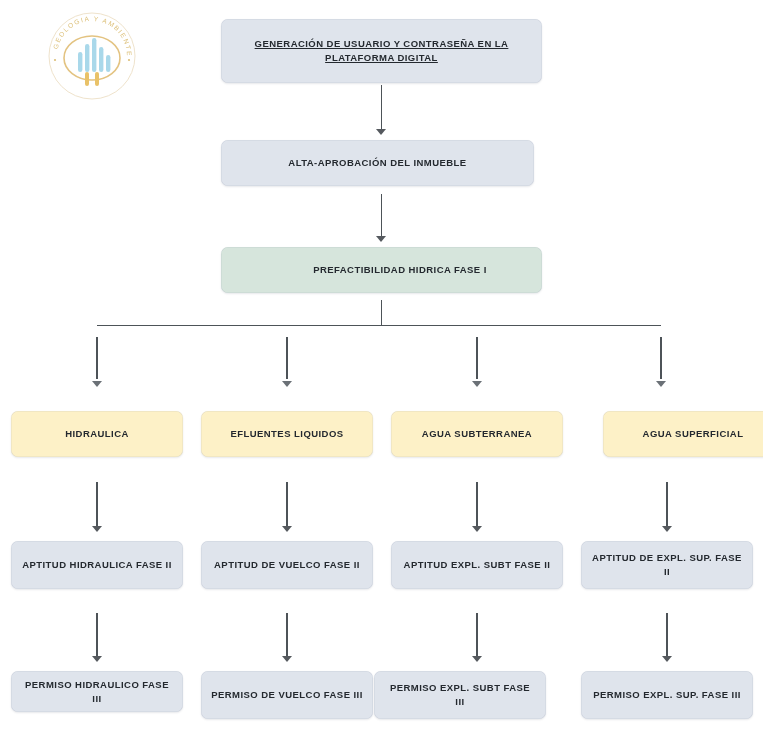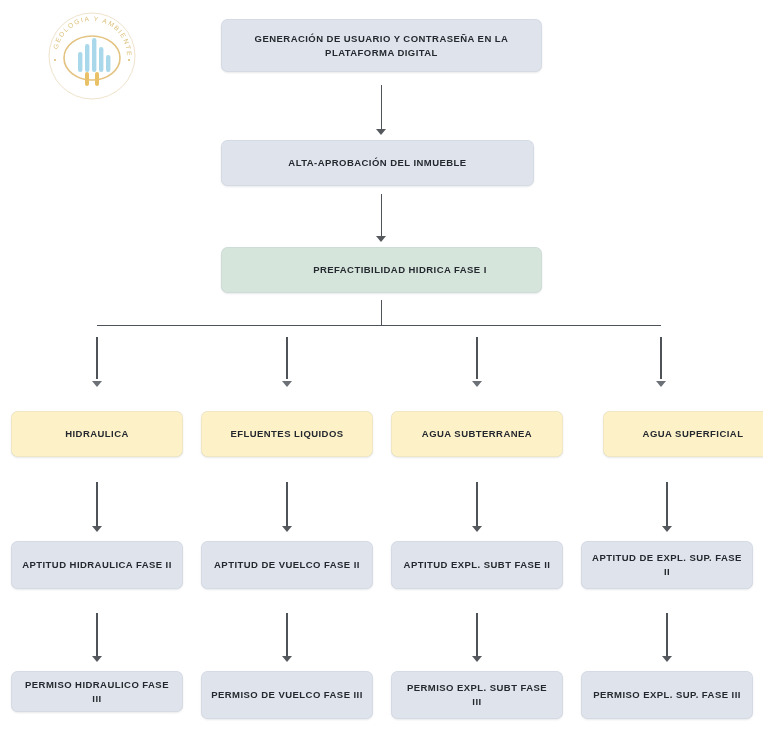--- a/index.html
+++ b/index.html
@@ -95,21 +95,21 @@
         <rect x="51" y="64" width="4" height="14" rx="2"></rect>
       </g>
       <text font-size="6.6" font-family="'Liberation Sans', sans-serif" fill="#dcbf77" letter-spacing="1.5">
         <textPath href="#ringpath" startOffset="6%">GEOLOGIA Y AMBIENTE</textPath>
       </text>
       <circle cx="11" cy="52" r="1.1" fill="#dcbf77"></circle>
       <circle cx="85" cy="52" r="1.1" fill="#dcbf77"></circle>
     </svg>
   </div>
 
-  <div class="node gray" style="left:221px; top:19px; width:321px; height:53px;">
+  <div class="node gray" style="left:221px; top:19px; width:321px; height:64px;text-decoration:underline;">
     <span class="node-label">GENERACIÓN DE USUARIO Y CONTRASEÑA EN LA PLATAFORMA DIGITAL</span>
   </div>
 
   <div class="conn v" style="left:380.5px; top:85px; height:45px;"></div>
   <div class="arrowhead solid" style="left:376px; top:129px;"></div>
 
   <div class="node gray" style="left:221px; top:140px; width:313px; height:46px;">
     <span class="node-label">ALTA-APROBACIÓN DEL INMUEBLE</span>
   </div>
 
@@ -184,20 +184,20 @@
 
   <div class="conn v" style="left:666.3px; top:613px; height:44px;"></div>
   <div class="arrowhead solid" style="left:661.5px; top:656px;"></div>
 
   <div class="node gray" style="left:11px; top:671px; width:172px; height:41px;">
     <span class="node-label">PERMISO HIDRAULICO FASE III</span>
   </div>
   <div class="node gray" style="left:201px; top:671px; width:172px; height:48px;">
     <span class="node-label">PERMISO DE VUELCO FASE III</span>
   </div>
-  <div class="node gray" style="left:391px; top:671px; width:172px; height:48px;">
+  <div class="node gray" style="left:374px; top:671px; width:172px; height:48px;">
     <span class="node-label">PERMISO EXPL. SUBT FASE III</span>
   </div>
   <div class="node gray" style="left:581px; top:671px; width:172px; height:48px;">
     <span class="node-label">PERMISO EXPL. SUP. FASE III</span>
   </div>
 
 </div>
 
 </body></html>

